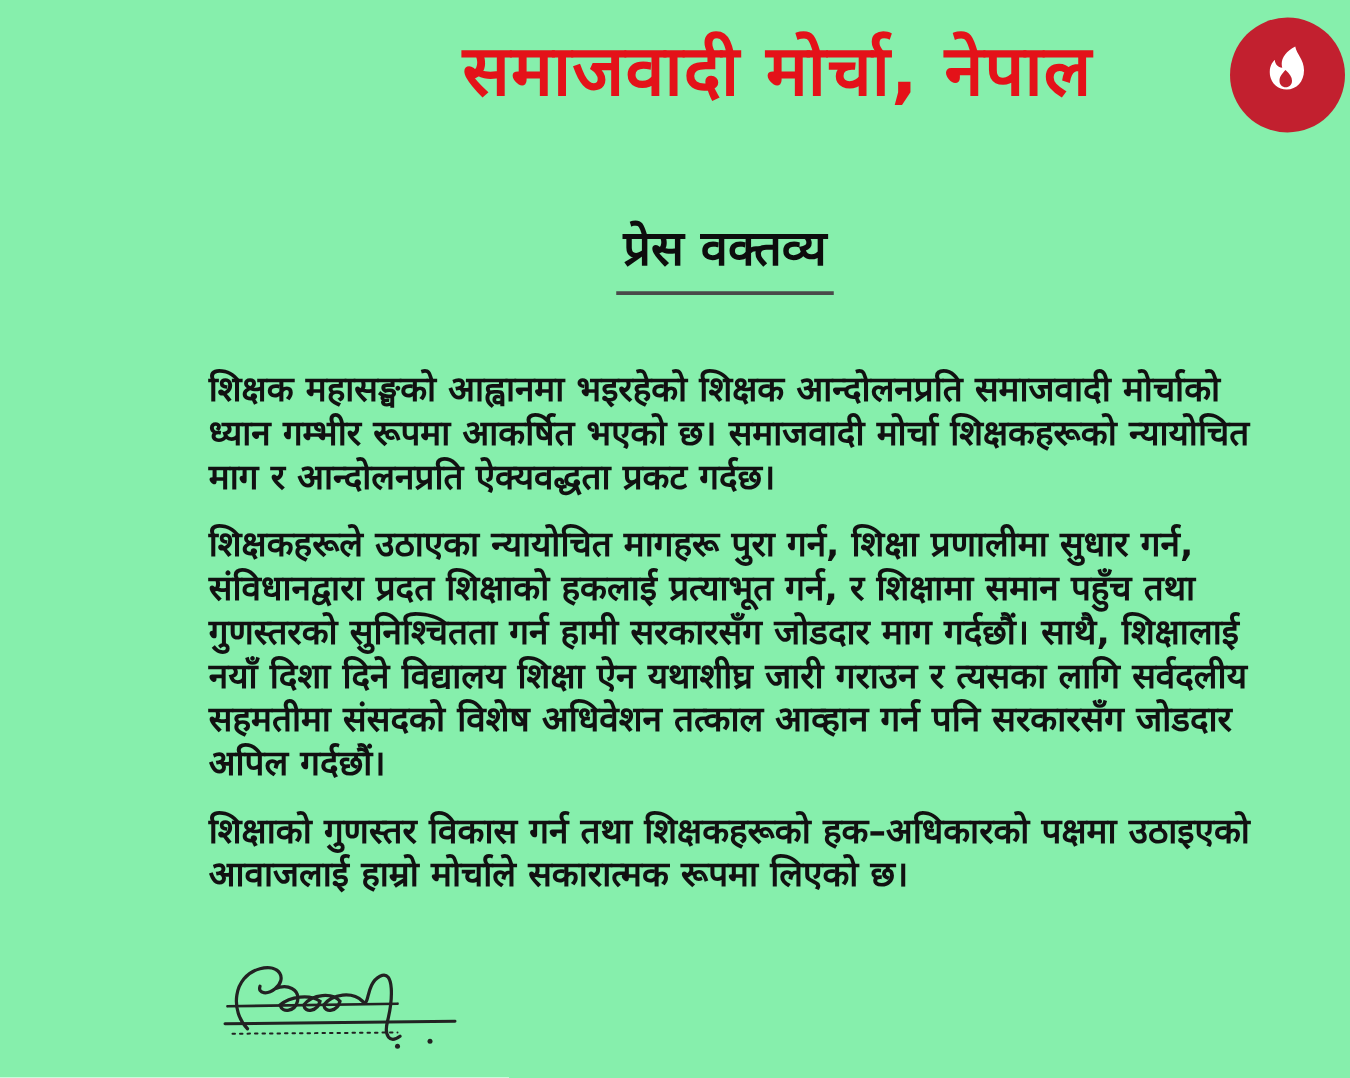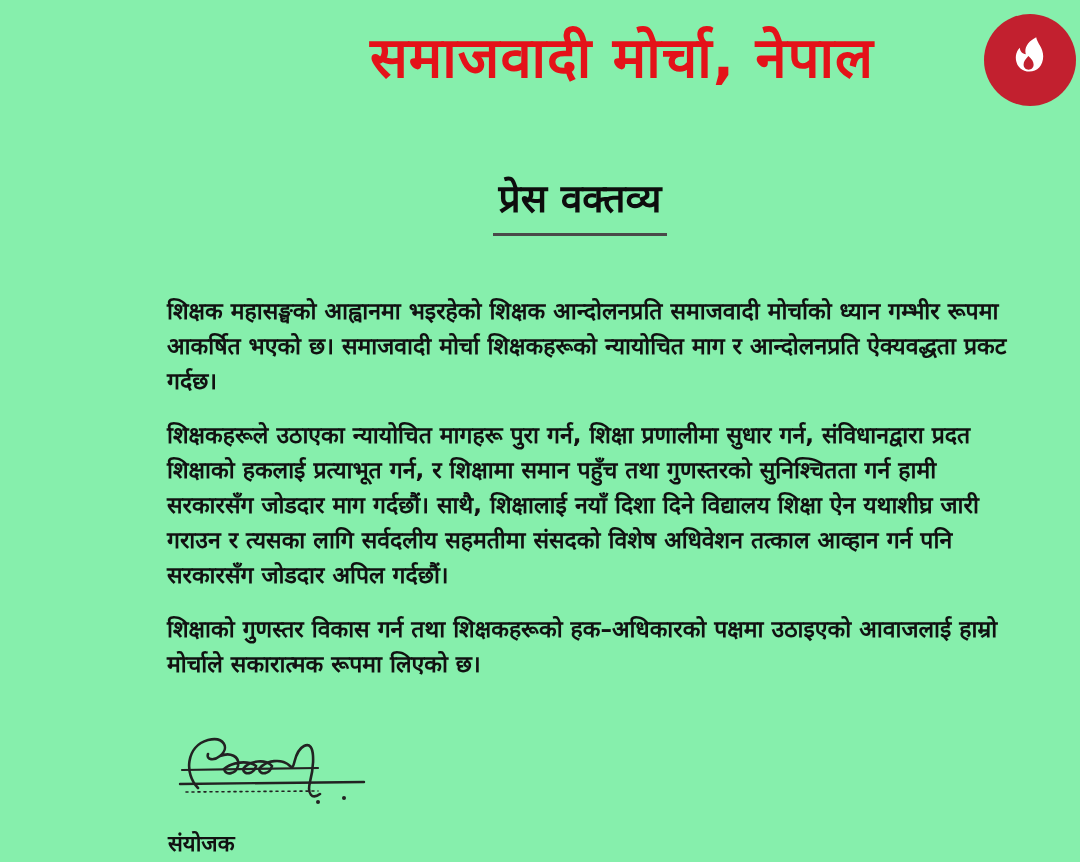--- a/index.html
+++ b/index.html
@@ -59,21 +59,21 @@
   }
   .doc-heading .underlined {
     display: inline-block;
     padding: 0 6px 10px 6px;
     border-bottom: 3px solid #4a4a4a;
   }
 
   
   .doc-body {
     margin: 58px 112px 0 127px;
-    font-size: 23px;
+    font-size: 28px;
     line-height: 35px;
     font-weight: 600;
     color: #111111;
     text-align: left;
   }
   .doc-body p {
     margin: 0 0 19px 0;
   }
 
   

